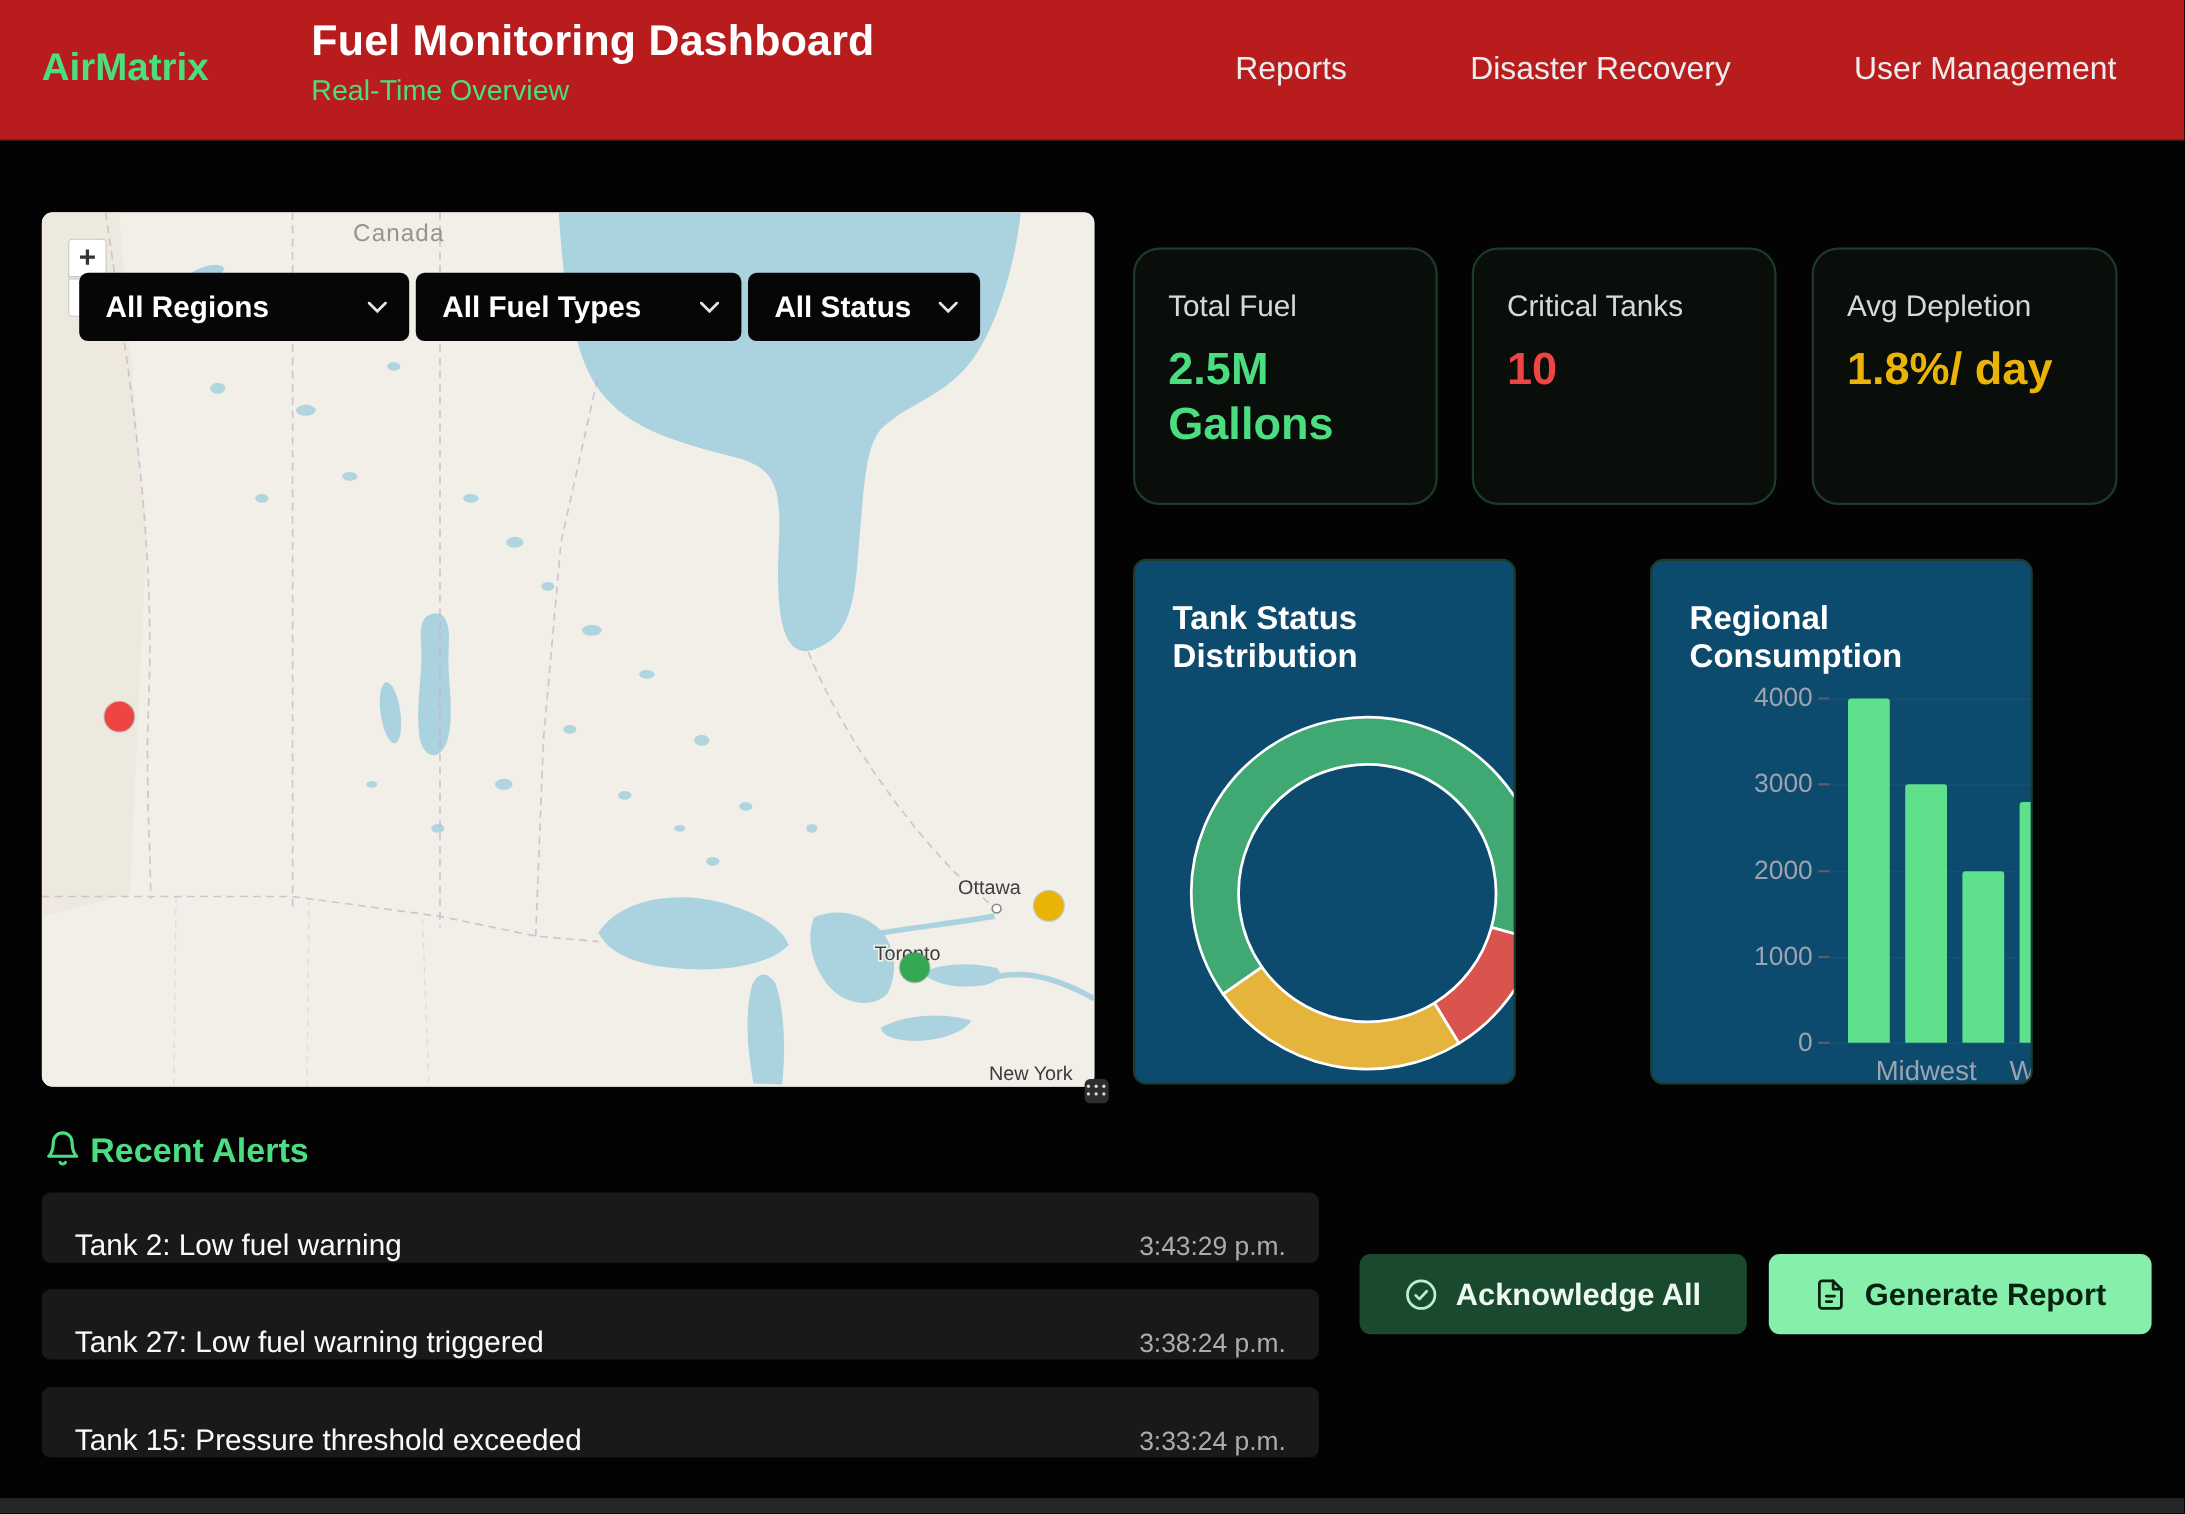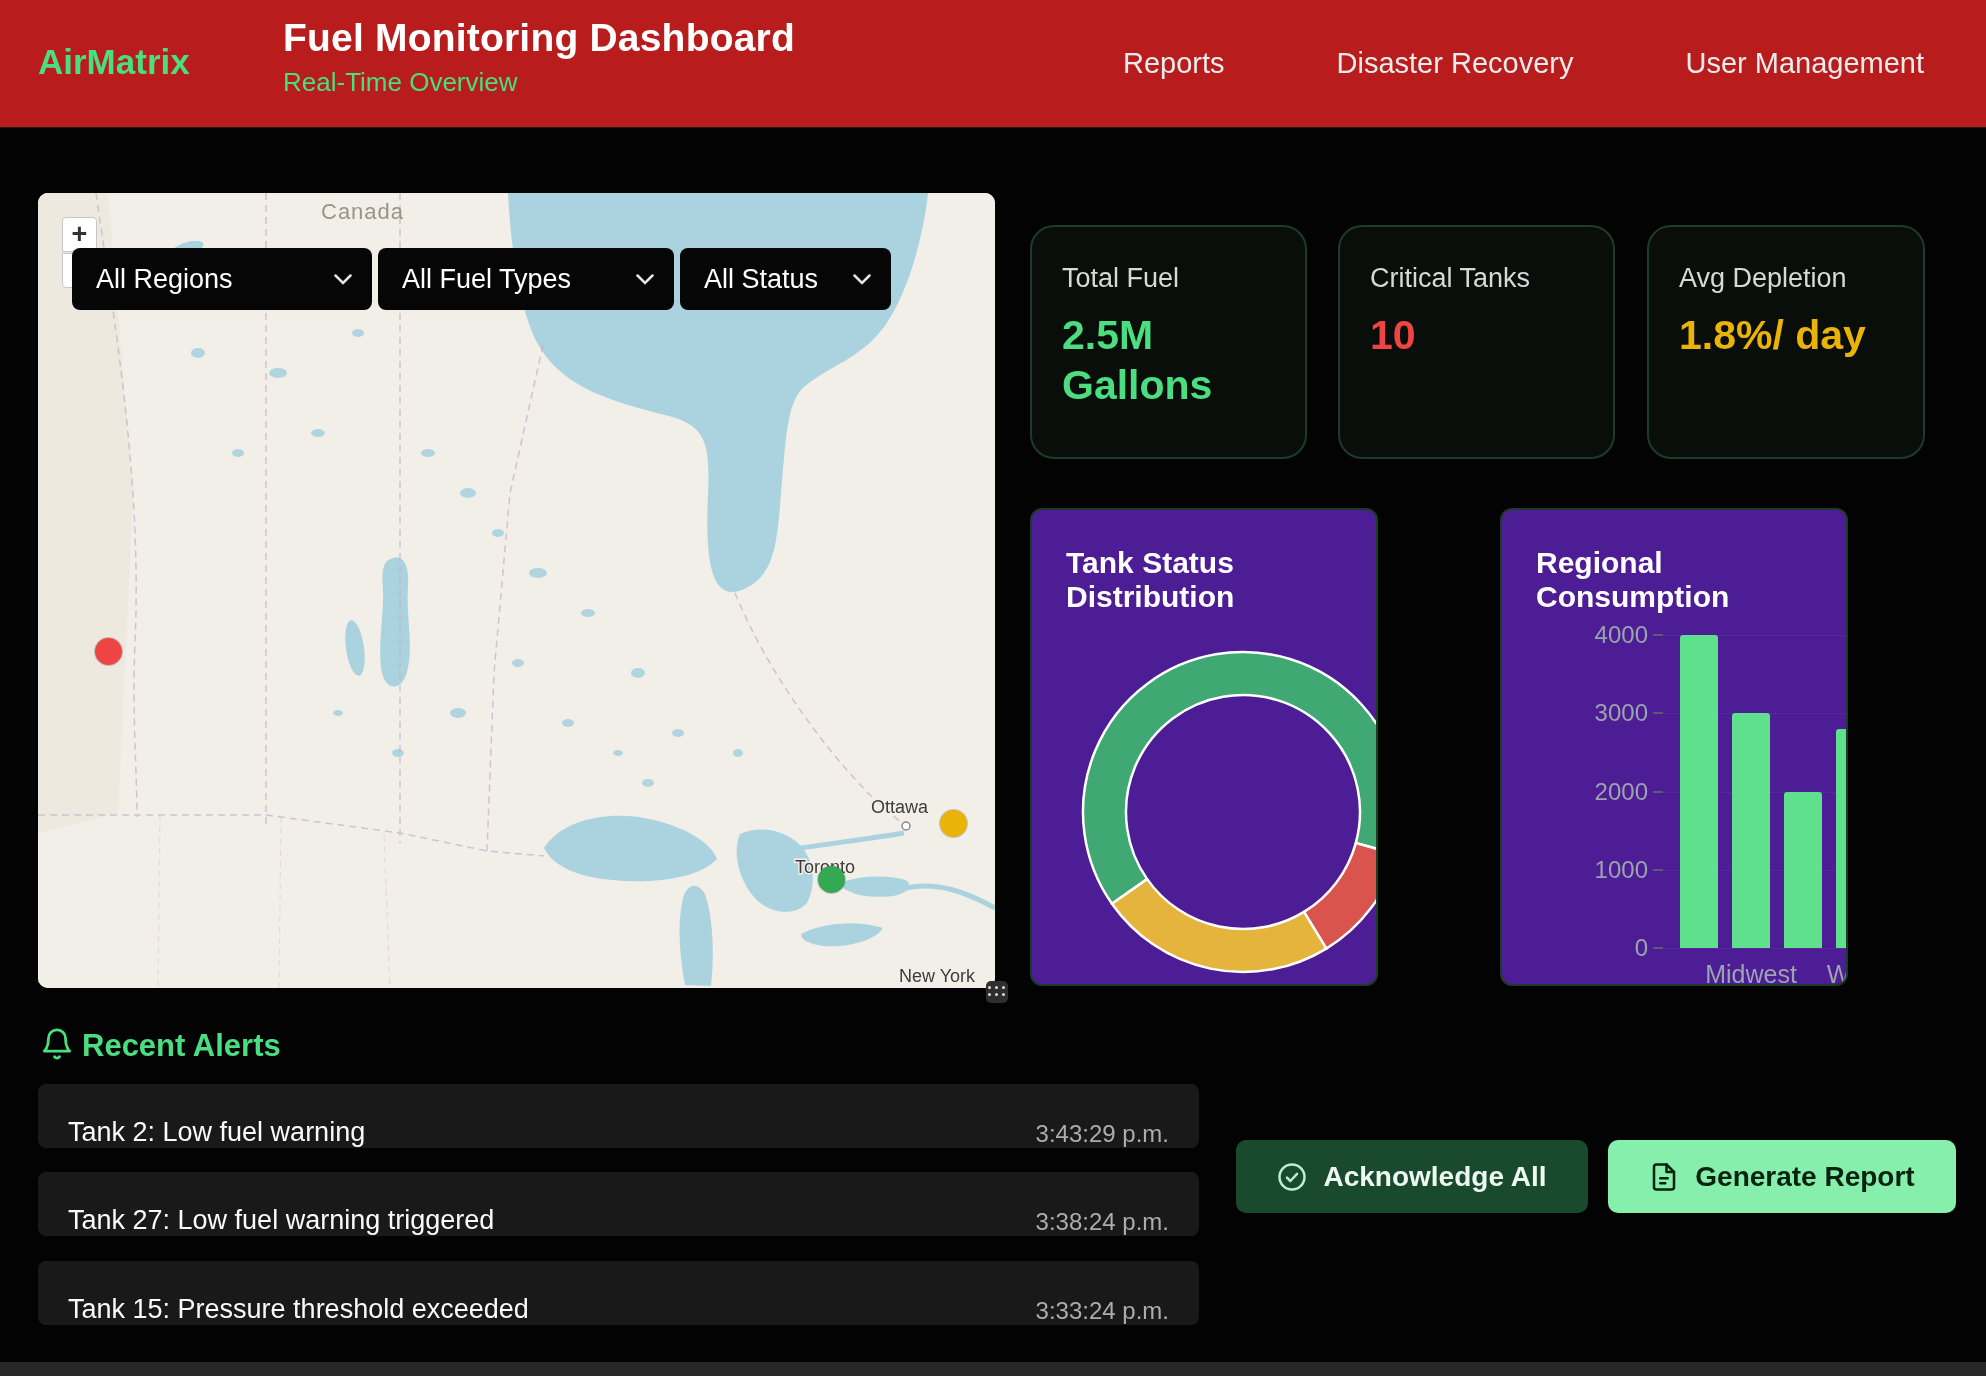--- a/index.html
+++ b/index.html
@@ -16,35 +16,35 @@
   nav { position:absolute; right:62px; top:0; height:100%; display:flex; align-items:center; gap:112px; }
   nav a { font-size:29px; color:#ececec; cursor:pointer; text-decoration:none; }
 
   
   .map-panel { position:absolute; left:38px; top:193px; width:957px; height:795px; border-radius:10px; overflow:hidden; background:#f2efe9; z-index:1; }
   .map-svg { position:absolute; left:0; top:0; }
   .zoom-btn { position:absolute; width:35px; height:35px; background:#ffffff; border:1px solid #c6c6c6; color:#333; font-size:27px; font-weight:700; display:flex; align-items:center; justify-content:center; cursor:pointer; z-index:2; }
   .zoom-in { left:24px; top:24px; border-radius:4px 4px 0 0; }
   .zoom-out { left:24px; top:60px; border-radius:0 0 4px 4px; }
   .filter-bar { position:absolute; left:34px; top:55px; display:flex; gap:6px; z-index:3; }
-  .dd { height:62px; background:#060606; border-radius:8px; display:flex; align-items:center; justify-content:space-between; padding:0 20px 0 24px; color:#fff; font-size:27px; font-weight:400; cursor:pointer; }
+  .dd { height:62px; background:#060606; border-radius:8px; display:flex; align-items:center; justify-content:space-between; padding:0 20px 0 24px; color:#fff; font-size:27px; font-weight:700; cursor:pointer; }
   .dd-regions { width:300px; } .dd-fuel { width:296px; } .dd-status { width:211px; }
   .dd svg { margin-left:14px; flex:none; }
   .marker { position:absolute; width:27px; height:27px; border-radius:50%; box-shadow:0 0 0 1px rgba(0,0,0,.18); cursor:pointer; z-index:2; }
   .resize-handle { position:absolute; left:986px; top:981px; width:22px; height:22px; background:#2e2e2e; border-radius:5px; display:grid; grid-template-columns:repeat(3,5px); grid-template-rows:repeat(2,5px); gap:2px; place-content:center; cursor:nwse-resize; z-index:4; }
   .resize-handle i { width:3px; height:3px; border-radius:50%; background:#dcdcdc; }
 
   
   .stat-card { position:absolute; top:225px; height:234px; background:#0a0e0b; border:2px solid #1d3b2a; border-radius:24px; padding:36px 30px; }
   .stat-1 { left:1030px; width:277px; } .stat-2 { left:1338px; width:277px; } .stat-3 { left:1647px; width:278px; }
   .stat-label { font-size:27px; color:#d8d8d8; }
   .stat-value { margin-top:16px; font-size:41px; font-weight:700; line-height:1.22; }
 
   
-  .chart-card { position:absolute; top:508px; width:348px; height:478px; background:#4c1d95; border:2px solid #1d3b2a; border-radius:12px; overflow:hidden; }
+  .chart-card { position:absolute; top:508px; width:348px; height:478px; background:#0c4a6e; border:2px solid #1d3b2a; border-radius:12px; overflow:hidden; }
   #donut-card { left:1030px; } #bar-card { left:1500px; }
   .chart-title { font-size:30px; font-weight:700; color:#ffffff; padding:36px 0 0 34px; }
   #donut-svg { position:absolute; left:0; top:0; }
   #bar-plot { position:absolute; left:0; top:112px; width:422px; height:366px; }
   .bar-ytick { position:absolute; left:0; width:146px; text-align:right; font-size:24px; color:#9ca3af; height:30px; line-height:30px; }
   .bar-tickdash { position:absolute; left:151px; width:10px; height:2px; background:#585f6b; }
   .bar-grid { position:absolute; left:161px; width:240px; height:1px; background:rgba(255,255,255,.055); }
   .bar { position:absolute; width:38px; border-radius:3px 3px 0 0; }
   .bar-xlabel { position:absolute; top:338px; width:160px; text-align:center; font-size:25px; color:#9ca3af; }
 

